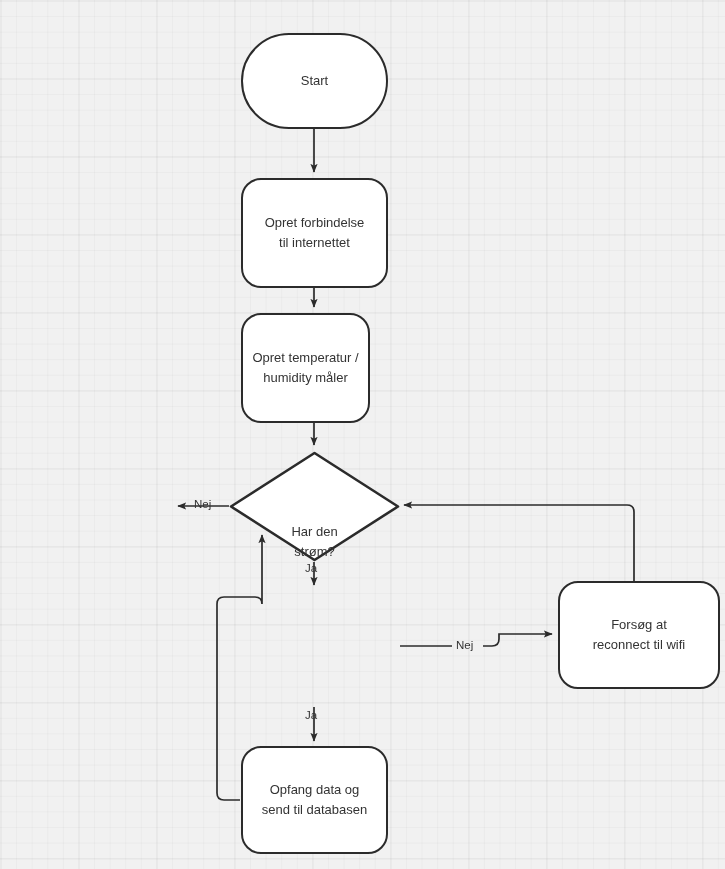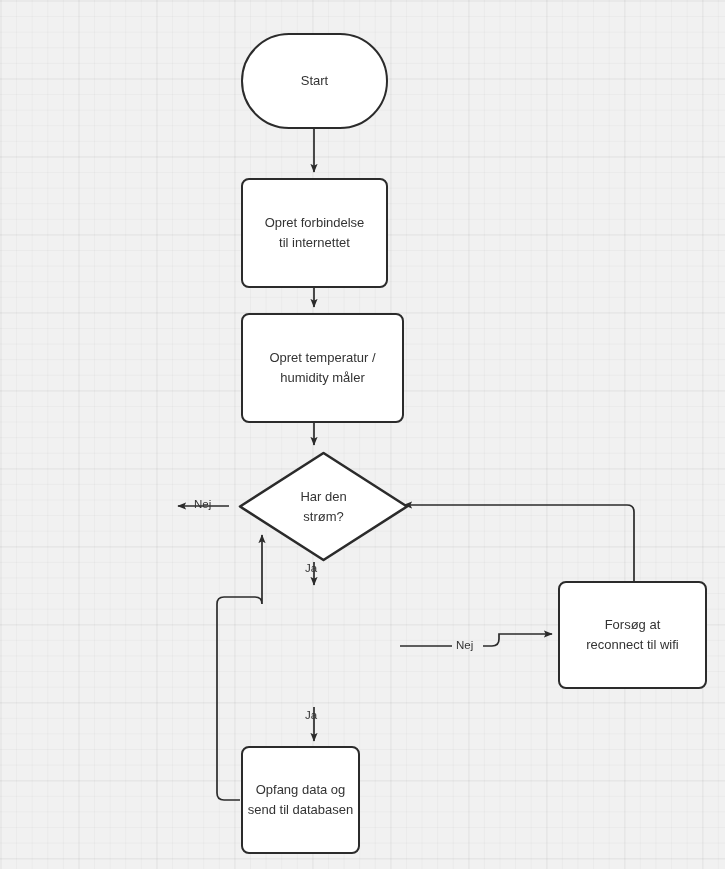--- a/index.html
+++ b/index.html
@@ -49,21 +49,21 @@
     justify-content: center;
     text-align: center;
     font-size: 13px;
     line-height: 20px;
     white-space: pre-line;
   }
   .node.terminal {
     border-radius: 56px;
   }
   .node.process {
-    border-radius: 8px;
+    border-radius: 20px;
   }
   .node.decision {
     border: none;
     background: transparent;
   }
   .decision .dia-shape {
     position: absolute;
     left: 0; top: 0;
     width: 100%; height: 100%;
   }
@@ -127,41 +127,41 @@
 
   <div class="node terminal" style="left:241px; top:33px; width:147px; height:96px;">
     <span>Start</span>
   </div>
 
   <div class="node process" style="left:241px; top:178px; width:147px; height:110px;">
     <span>Opret forbindelse
 til internettet</span>
   </div>
 
-  <div class="node process" style="left:241px; top:313px; width:163px; height:110px;justify-content:center;">
+  <div class="node process" style="left:241px; top:313px; width:129px; height:110px;justify-content:center;">
     <span>Opret temperatur /
 humidity måler</span>
   </div>
 
-  <div class="node decision" style="left:238px; top:451px; width:171px; height:111px;">
+  <div class="node decision" style="left:229px; top:451px; width:171px; height:111px;align-items:flex-end;">
     <svg class="dia-shape" viewBox="0 0 171 111" preserveAspectRatio="none">
       <polygon points="85.5,2 169,55.5 85.5,109 2,55.5" fill="#ffffff" stroke="#2b2b2b" stroke-width="2.6" stroke-linejoin="round"></polygon>
     </svg>
     <span class="dia-label">Har den
 strøm?</span>
   </div>
 
 
 
-  <div class="node process" style="left:558px; top:581px; width:149px; height:108px;">
+  <div class="node process" style="left:558px; top:581px; width:162px; height:108px;">
     <span>Forsøg at
 reconnect til wifi</span>
   </div>
 
-  <div class="node process" style="left:241px; top:746px; width:119px; height:108px;">
+  <div class="node process" style="left:241px; top:746px; width:147px; height:108px;">
     <span>Opfang data og
 send til databasen</span>
   </div>
 
   <div class="edge-label" style="left:194px; top:498px;">Nej</div>
 
   <div class="edge-label" style="left:305px; top:562px;">Ja</div>
 
   <div class="edge-label" style="left:456px; top:639px;">Nej</div>
 

